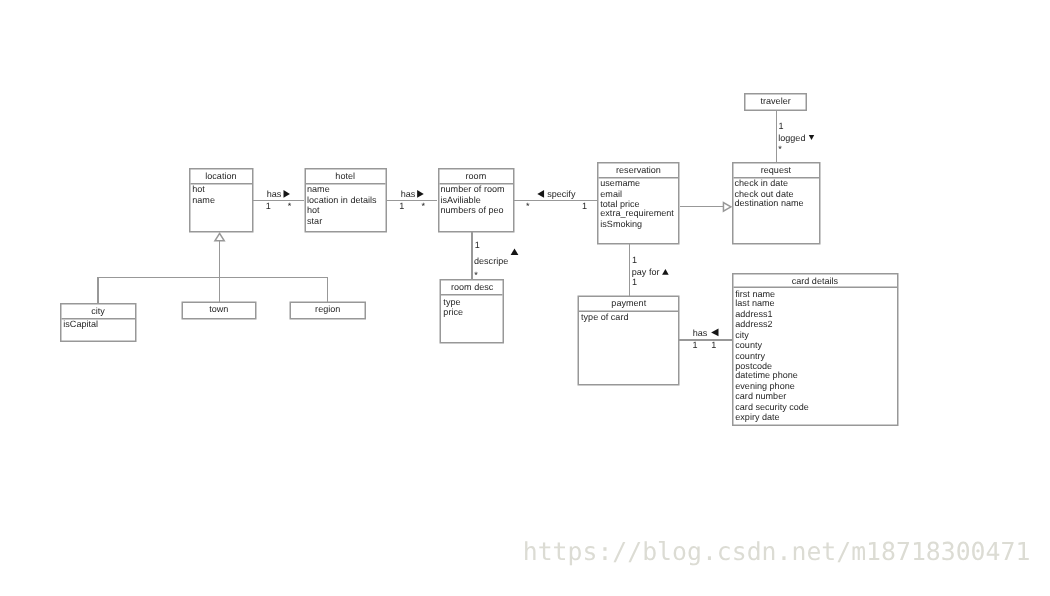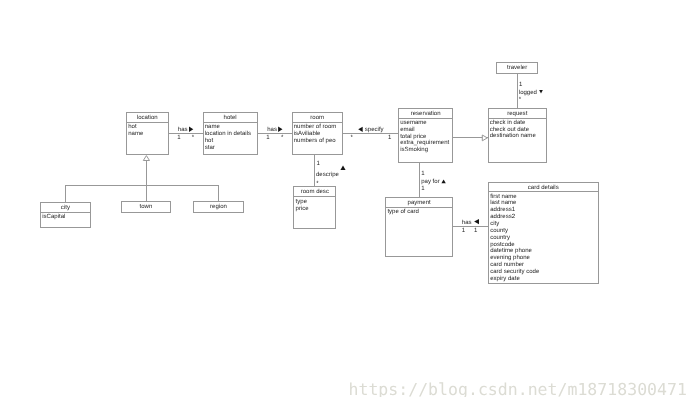--- a/index.html
+++ b/index.html
@@ -12,21 +12,21 @@
   .cls{position:absolute;box-sizing:border-box;border:1px solid #989898;background:transparent;}
   .cls .hdr{box-sizing:border-box;text-align:center;font-size:6.05px;color:#262626;
             border-bottom:1px solid #989898;display:flex;align-items:center;
             justify-content:center;padding-top:1px;}
   .cls.noattr .hdr{border-bottom:none;}
   .cls .attrs{padding:1.3px 0 0 1.2px;font-size:6.05px;color:#262626;}
   .cls .attrs > div{height:6.85px;line-height:6.85px;white-space:nowrap;}
   .lbl{position:absolute;font-size:6.05px;color:#262626;line-height:7px;white-space:nowrap;}
   .mult{position:absolute;font-size:6.05px;color:#262626;line-height:7px;white-space:nowrap;}
   svg.ov{position:absolute;left:0;top:0;width:700px;height:397px;}
-  #wm{position:absolute;left:348.5px;top:381px;font-size:16.55px;line-height:17px;
+  #wm{position:absolute;left:348.5px;top:359px;font-size:16.55px;line-height:17px;
       font-family:"DejaVu Sans Mono",monospace;color:#dcdcd4;white-space:nowrap;}
 </style>
 </head>
 <body>
 
 <div id="canvas">
   <svg class="ov" viewBox="0 0 700 397">
     <g id="edges" stroke="#989898" stroke-width="1" fill="none" shape-rendering="crispEdges">
         <line x1="168" y1="133.5" x2="202.5" y2="133.5"></line>
         <line x1="257.5" y1="133.5" x2="291.5" y2="133.5"></line>

